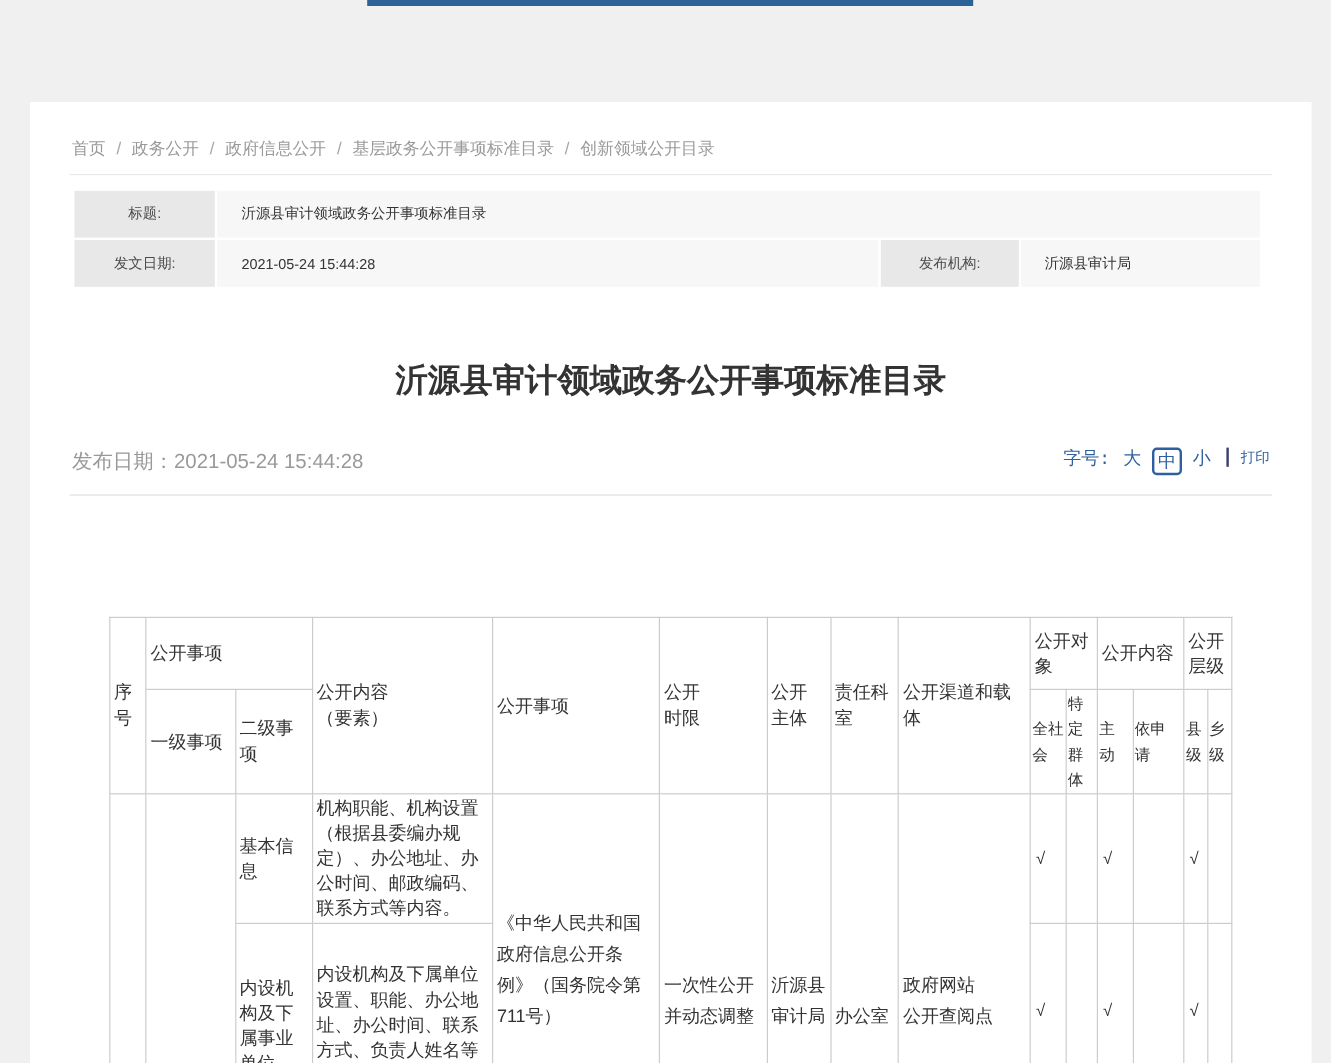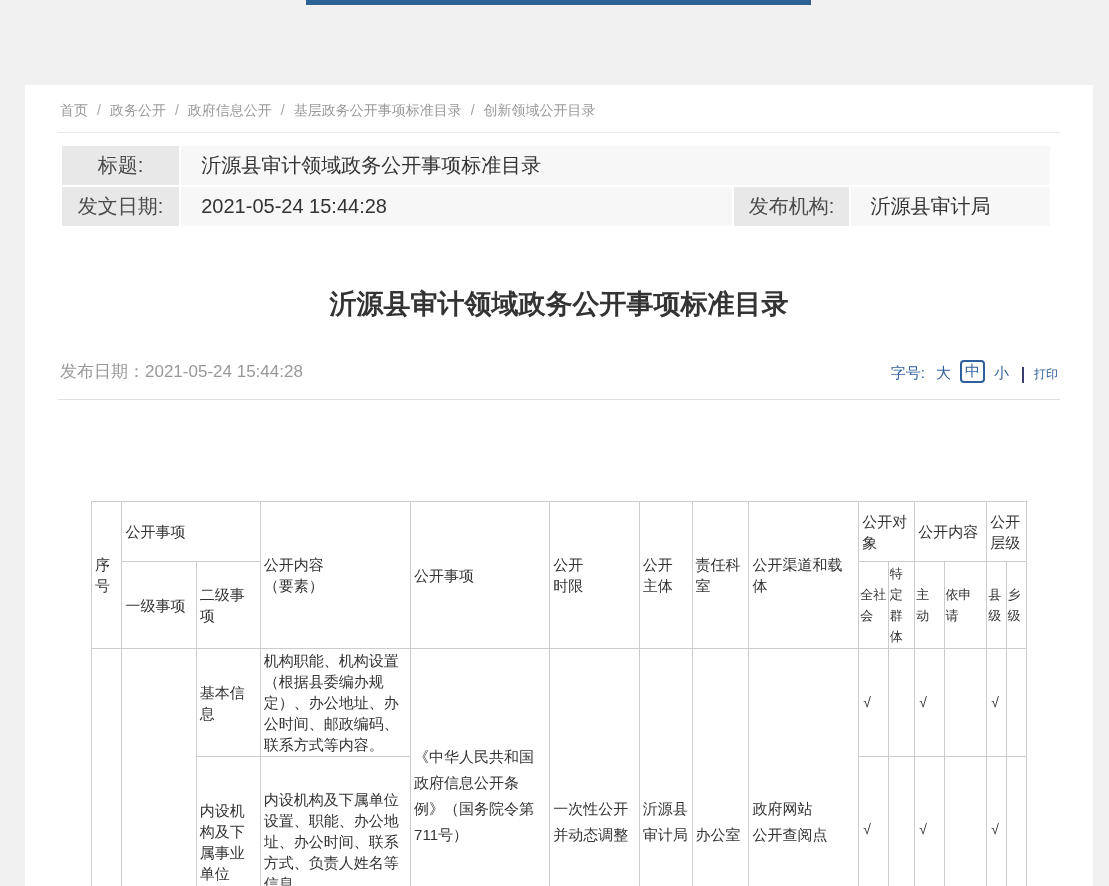--- a/index.html
+++ b/index.html
@@ -11,40 +11,40 @@
     font-family: "Liberation Sans", "DejaVu Sans", sans-serif;
   }
   .top-bar {
     position: absolute; left: 306px; top: 0;
     width: 505px; height: 5px;
   }
   .card {
     position: absolute; left: 25px; top: 85px;
     width: 1068px; height: 801px;
     background: #ffffff;
-    padding: 0 33px;
+    padding: 13px 33px;
     overflow: hidden;
   }
   
   .breadcrumb {
     padding: 16px 2px 12px 2px;
     border-bottom: 1px solid #e9e9e9;
     font-size: 14px; color: #9a9a9a;
     line-height: 19px;
   }
   .breadcrumb a { color: #9a9a9a; text-decoration: none; cursor: pointer; }
   .breadcrumb .sep { margin: 0 9px; color: #a5a5a5; }
   
   table.meta {
     margin: 11px 0 0 2px;
     width: 992px;
     border-collapse: separate;
     border-spacing: 2px;
     table-layout: fixed;
-    font-size: 20px;
+    font-size: 12px;
   }
   table.meta td { height: 39px; vertical-align: middle; }
   table.meta td.lbl {
     background: #e8e8e8; color: #4a4a4a; text-align: center;
   }
   table.meta td.val {
     background: #f7f7f7; color: #333; padding-left: 20px; text-align: left;
   }
   
   .article-title {
@@ -52,21 +52,21 @@
     text-align: center;
     font-size: 27px; line-height: 40px;
     font-weight: bold; color: #333;
   }
   .pub-row {
     margin-top: 36px;
     display: flex; justify-content: space-between; align-items: center;
     padding: 0 2px;
   }
   .pub-date { font-size: 17px; color: #999; }
-  .font-tools { font-size: 15px; color: #2e5f9e; display: flex; align-items: flex-end; }
+  .font-tools { font-size: 15px; color: #2e5f9e; display: flex; align-items: flex-start; font-family: Liberation Mono, monospace; }
   .font-tools .fs-label { margin-right: 6px; }
   .font-tools .fs-opt { margin: 0 5px; cursor: pointer; color: #2e5f9e; text-decoration: none; }
   .font-tools .fs-opt.active {
     border: 2px solid #2e5f9e; border-radius: 4px;
     padding: 0 3px; margin: 0 4px;
   }
   .font-tools .vsep {
     display: inline-block; width: 2px; height: 16px;
     background: #3a3f6d; margin: 0 10px 0 8px;
   }

